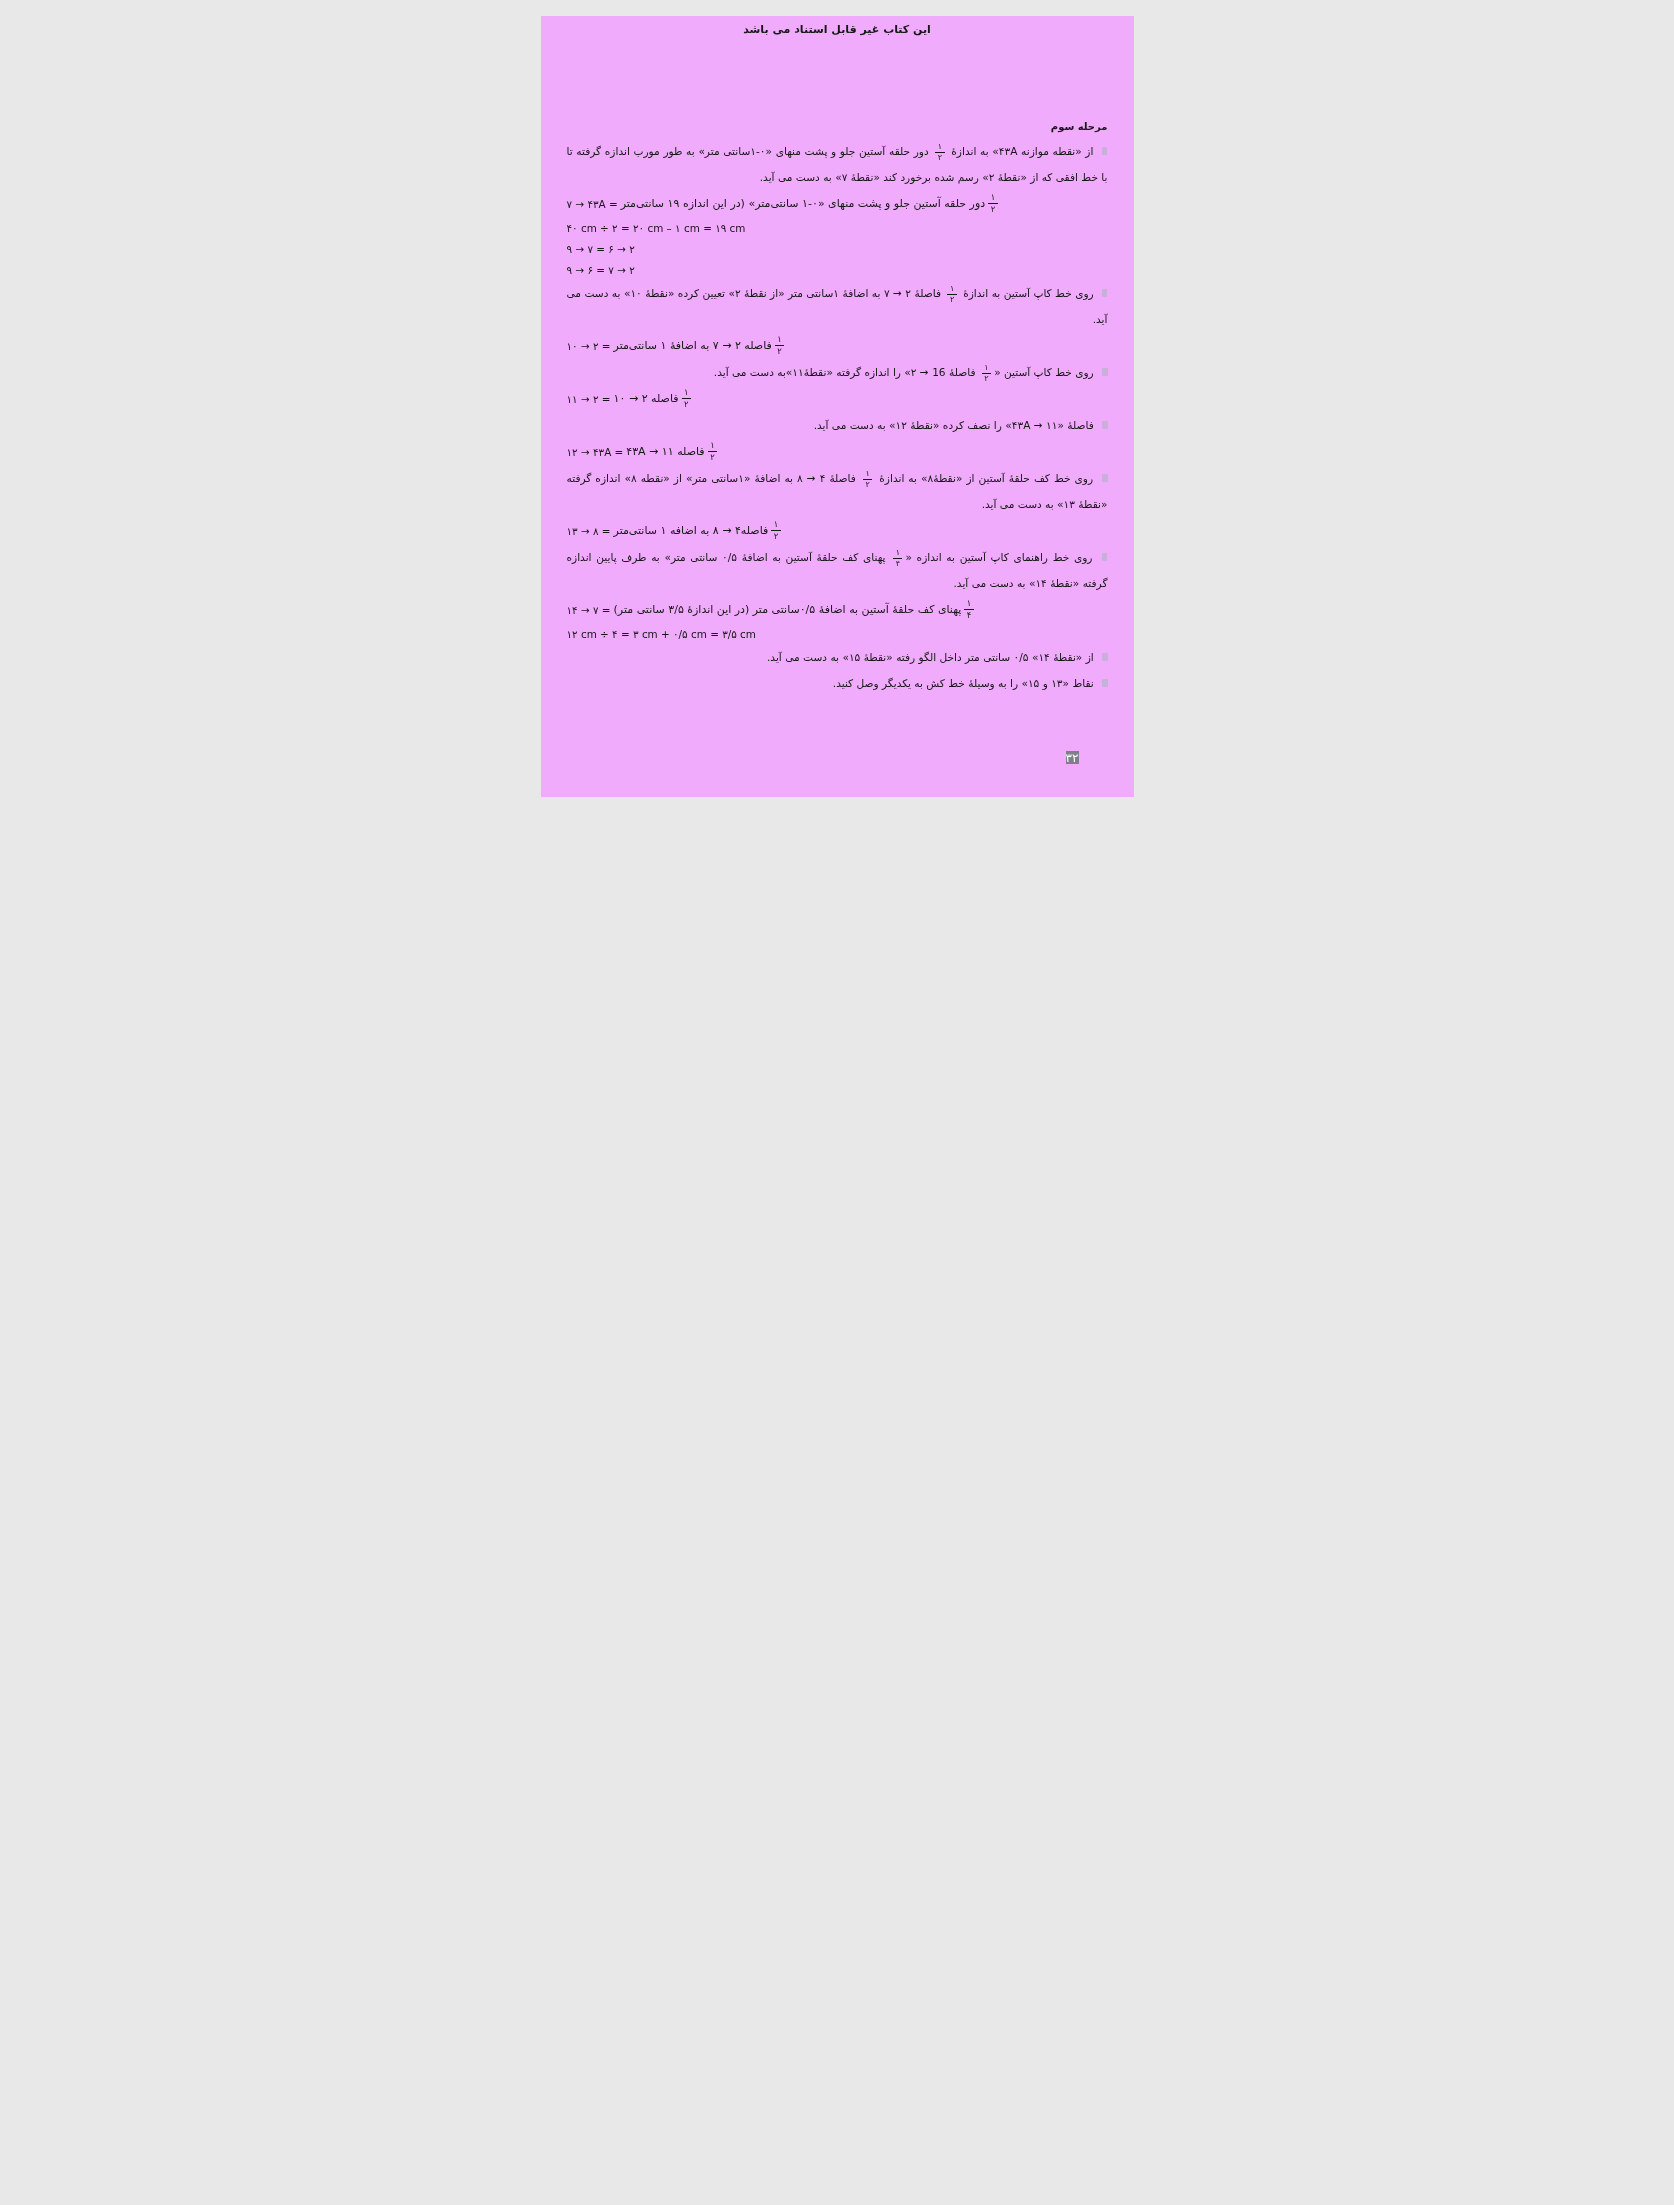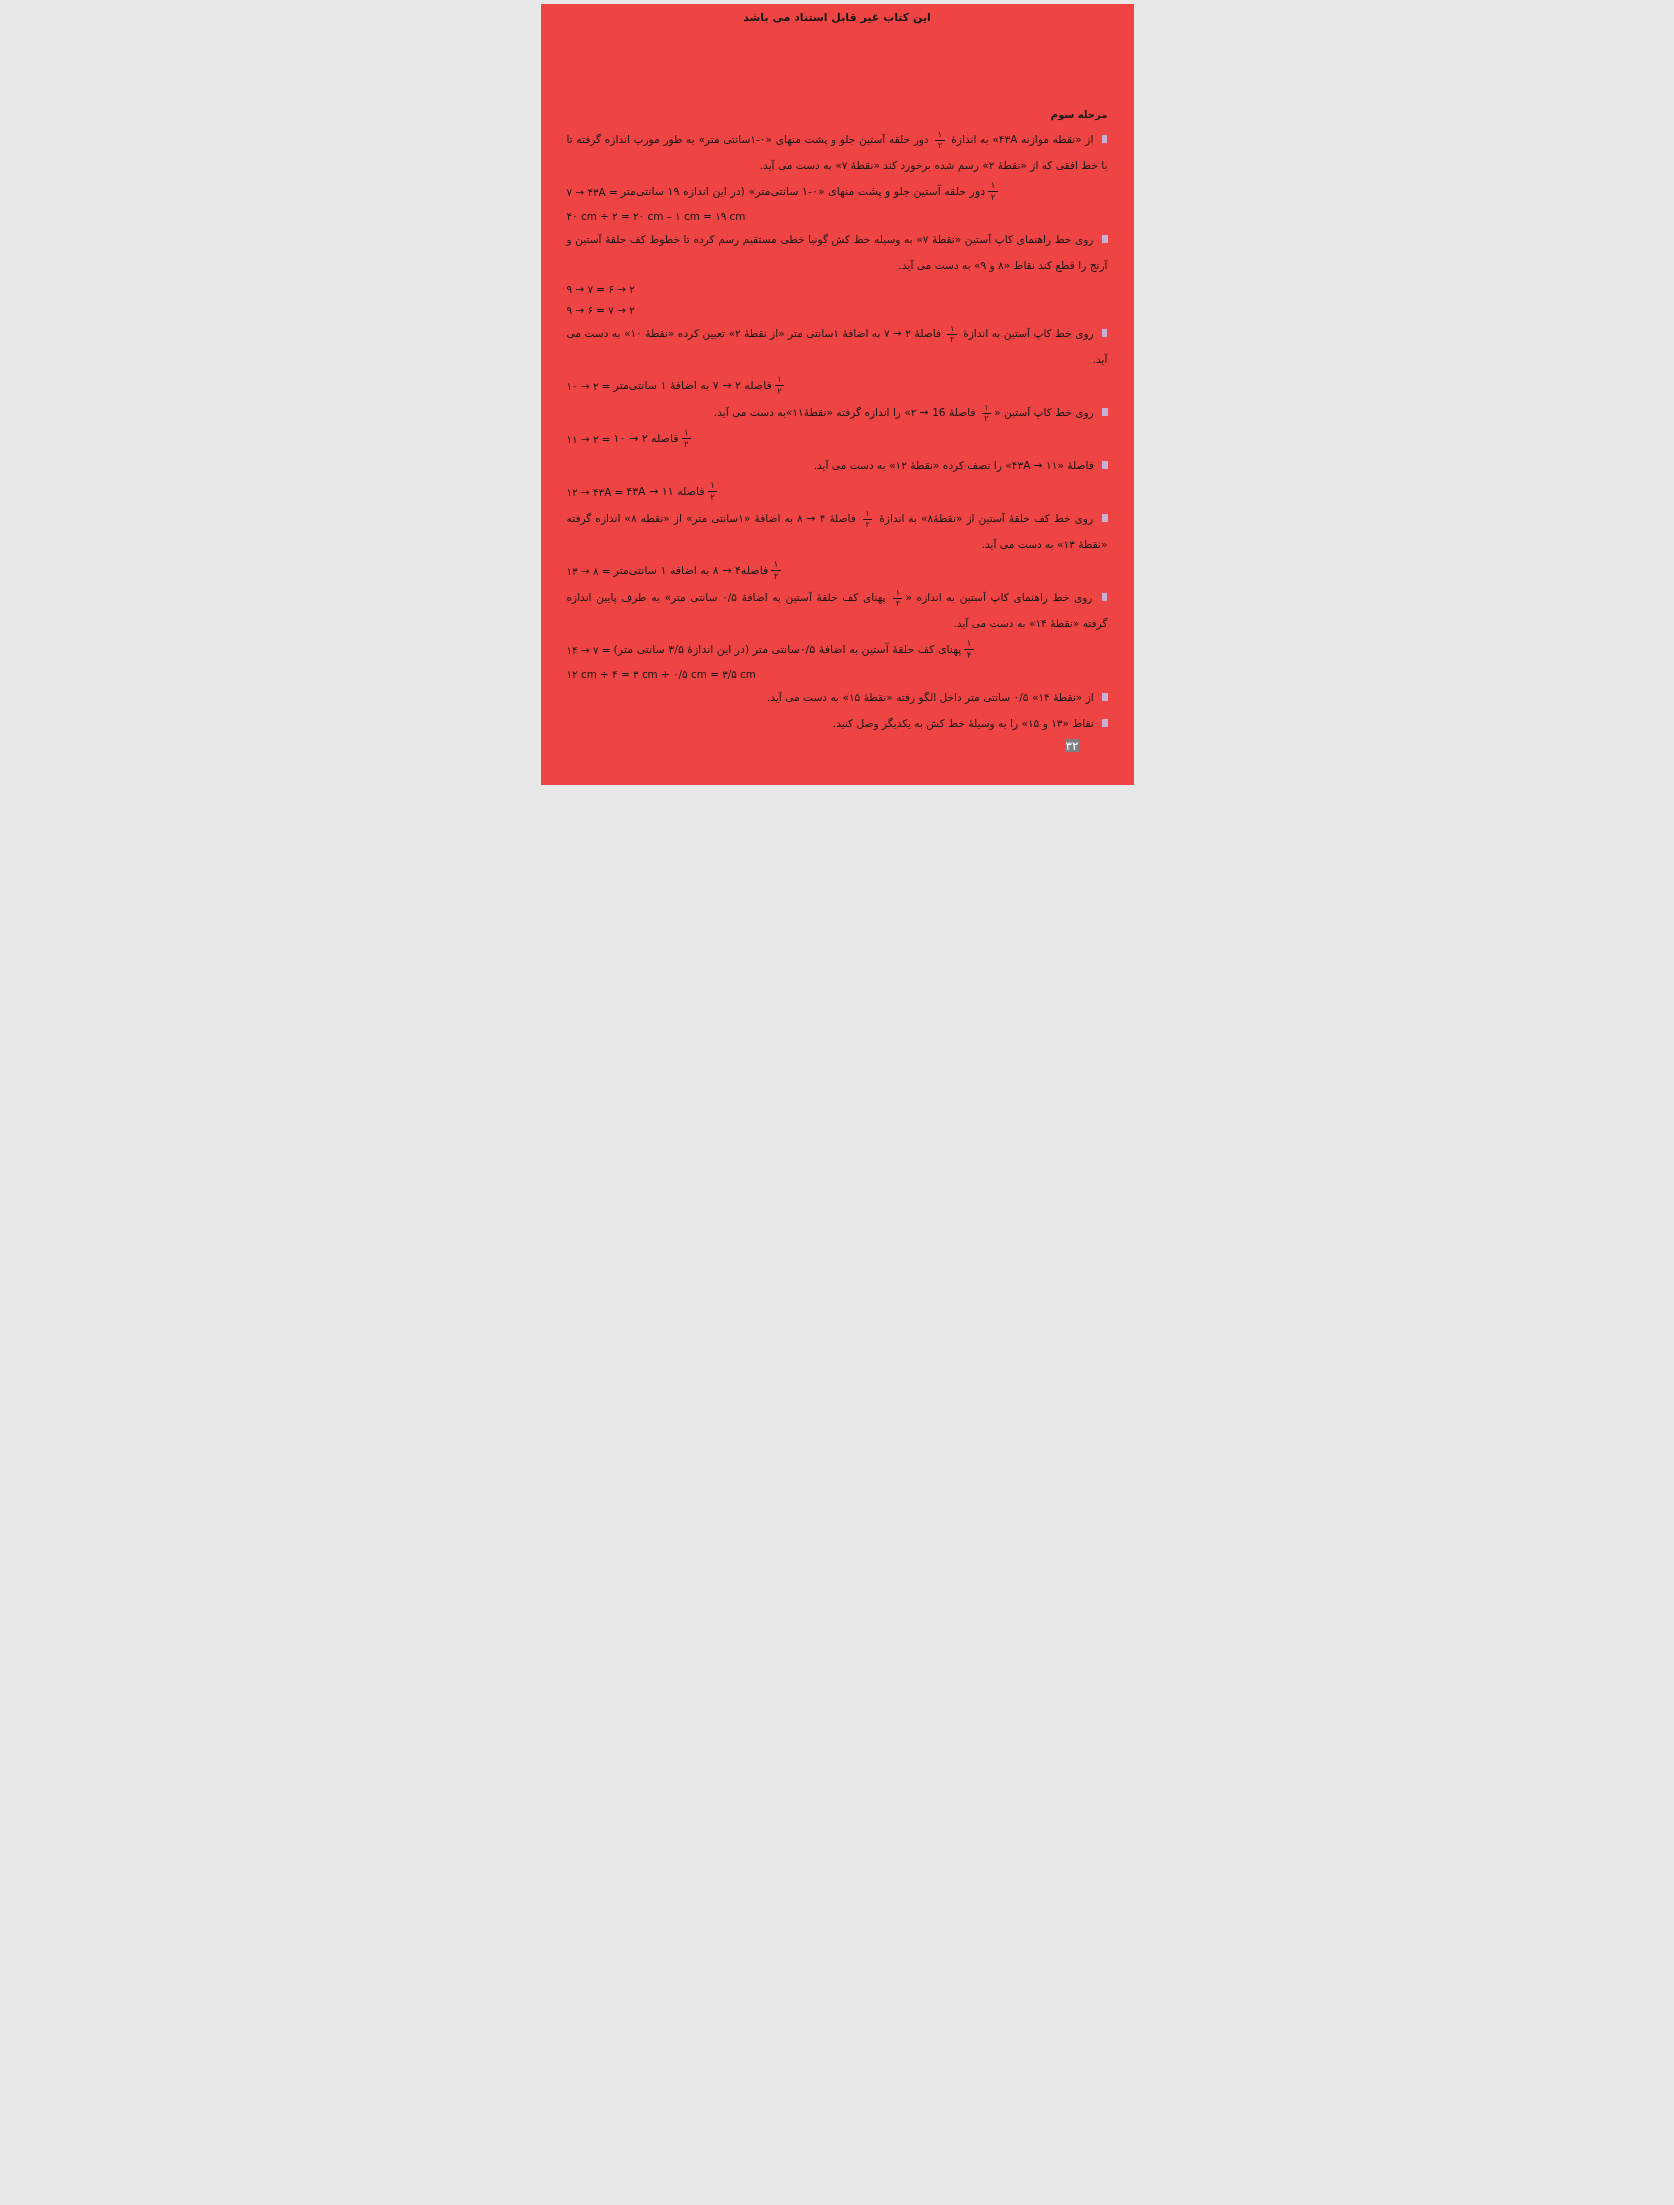--- a/index.html
+++ b/index.html
@@ -1,20 +1,20 @@
 <!DOCTYPE html>
 <html lang="fa" style="font-size:8px"><head>
 <meta charset="utf-8">
 <style>
   html,body{margin:0;padding:0;background:#e8e8e8;}
   .page{
     position:relative;
     width:593px;height:781px;
-    margin:4px auto;
-    background:#ef4444;
+    margin:16px auto;
+    background:#f0abfc;
     font-family:"DejaVu Sans", sans-serif;
     color:#171717;
     overflow:hidden;
   }
   .notice{
     padding-top:7px;
     text-align:center;
     font-size:11px;
     font-weight:bold;
     direction:rtl;
@@ -107,24 +107,20 @@
       <span class="frac">
           <span class="num">۱</span>
           <span class="den">۲</span>
         </span>
     </div>
 
     <div class="formula">
       <span class="eq">۴۰ cm ÷ ۲ = ۲۰ cm – ۱ cm = ۱۹ cm</span>
     </div>
 
-    <p class="para" dir="rtl">
-      <span class="bullet"></span>
-      <span>روی خط راهنمای کاپ آستین «نقطۀ ۷» به وسیله خط کش گونیا خطی مستقیم رسم کرده تا خطوط کف حلقۀ آستین و آرنج را قطع کند نقاط «۸ و ۹» به دست می آید.</span>
-    </p>
 
     <div class="formula">
       <span class="eq">۹ → ۷ = ۶ → ۲</span>
     </div>
 
     <div class="formula">
       <span class="eq">۹ → ۶ = ۷ → ۲</span>
     </div>
 
     <p class="para" dir="rtl">

